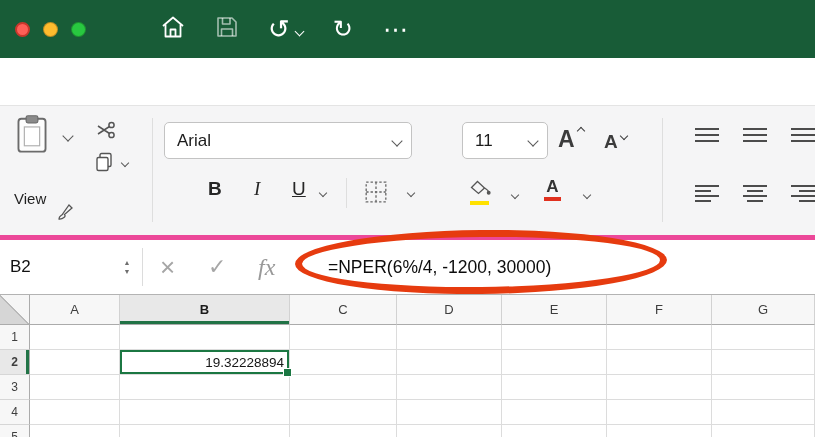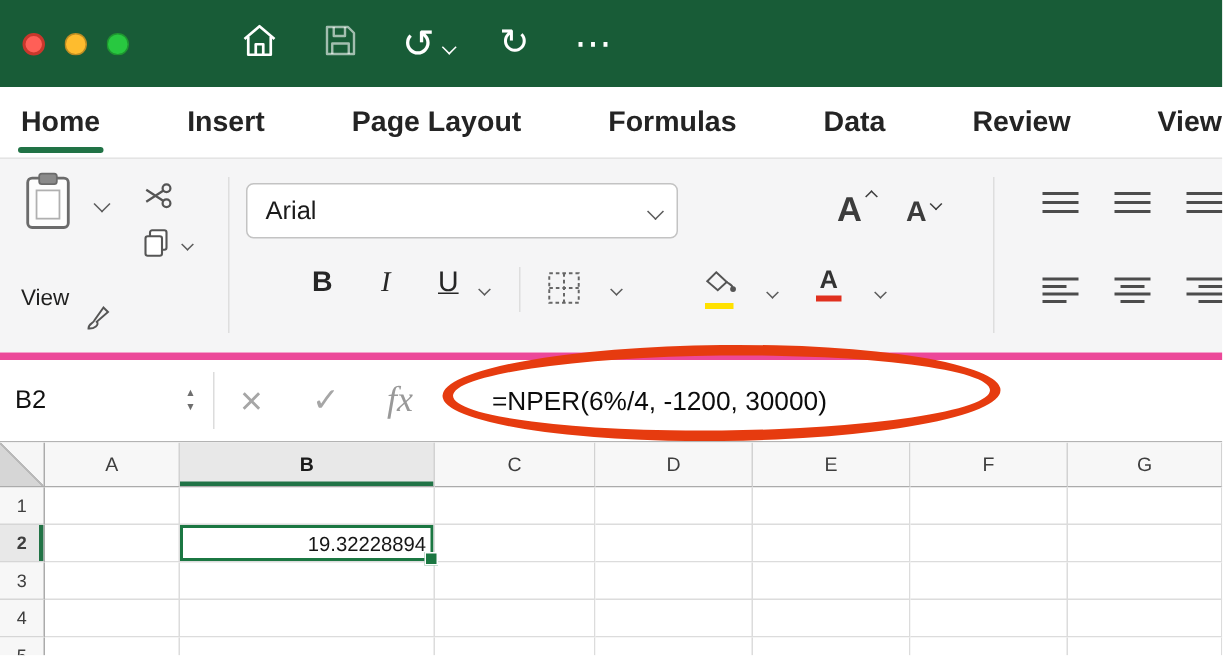--- a/index.html
+++ b/index.html
@@ -112,29 +112,20 @@
       </span>
       <span class="undo-wrap">
         <span class="tb-glyph">↺</span>
         <span class="chev white" style="margin-bottom:7px;"></span>
       </span>
       <span class="tb-glyph" style="font-size:24px;">↻</span>
       <span class="tb-glyph" style="font-size:25px;letter-spacing:1px;">⋯</span>
     </div>
   </div>
 
-  <div class="tabs">
-    <span class="tab active">Home</span>
-    <span class="tab">Insert</span>
-    <span class="tab">Page Layout</span>
-    <span class="tab">Formulas</span>
-    <span class="tab">Data</span>
-    <span class="tab">Review</span>
-    <span class="tab">View</span>
-  </div>
 
   <div class="ribbon">
 
     <span class="abs" style="left:16px;top:8px;">
       <span>
         <svg width="32" height="40" viewBox="0 0 26 34">
           <rect x="1.5" y="4" width="23" height="28" rx="2.5" fill="#fdfdfd" stroke="#6b6b6b" stroke-width="1.6"></rect>
           <rect x="8" y="1.5" width="10" height="6" rx="1.5" fill="#8a8a8a" stroke="#6b6b6b"></rect>
           <rect x="6.5" y="11" width="13" height="16" fill="#fff" stroke="#b0b0b0"></rect>
         </svg>
@@ -157,22 +148,26 @@
     <span class="abs chev small" style="left:122px;top:54px;"></span>
     <span class="abs paste-label" style="left:14px;top:84px;">View</span>
     <span class="abs" style="left:56px;top:96px;">
       <svg width="20" height="20" viewBox="0 0 20 20" fill="none" stroke="#555" stroke-width="1.3">
         <path d="M3 17 C3 13.5 6 14 7 11.5 L13 3 L16 6 L8.5 12.5 C10.5 14.5 6.8 17.3 3 17 Z"></path>
       </svg>
     </span>
 
     <div class="vdiv" style="left:152px;"></div>
 
-    <div class="combo" style="left:164px;top:16px;width:288px;height:37px;">
+    <div class="combo" style="left:164px;top:16px;width:248px;height:37px;">
       <span>Arial</span>
+      <span class="chev"></span>
+    </div>
+    <div class="combo" style="left:462px;top:16px;width:86px;height:37px;">
+      <span>11</span>
       <span class="chev"></span>
     </div>
     <span class="afont" style="left:558px;top:20px;font-size:23px;">A<span class="chev up small" style="top:2px;right:-9px;"></span></span>
     <span class="afont" style="left:604px;top:25px;font-size:19px;">A<span class="chev small" style="top:2px;right:-9px;"></span></span>
 
     <span class="btn-letter" style="left:208px;top:72px;font-weight:800;">B</span>
     <span class="btn-letter serif-i" style="left:254px;top:72px;">I</span>
     <span class="btn-letter" style="left:292px;top:72px;text-decoration:underline;">U</span>
     <span class="abs chev small" style="left:320px;top:84px;"></span>
 

